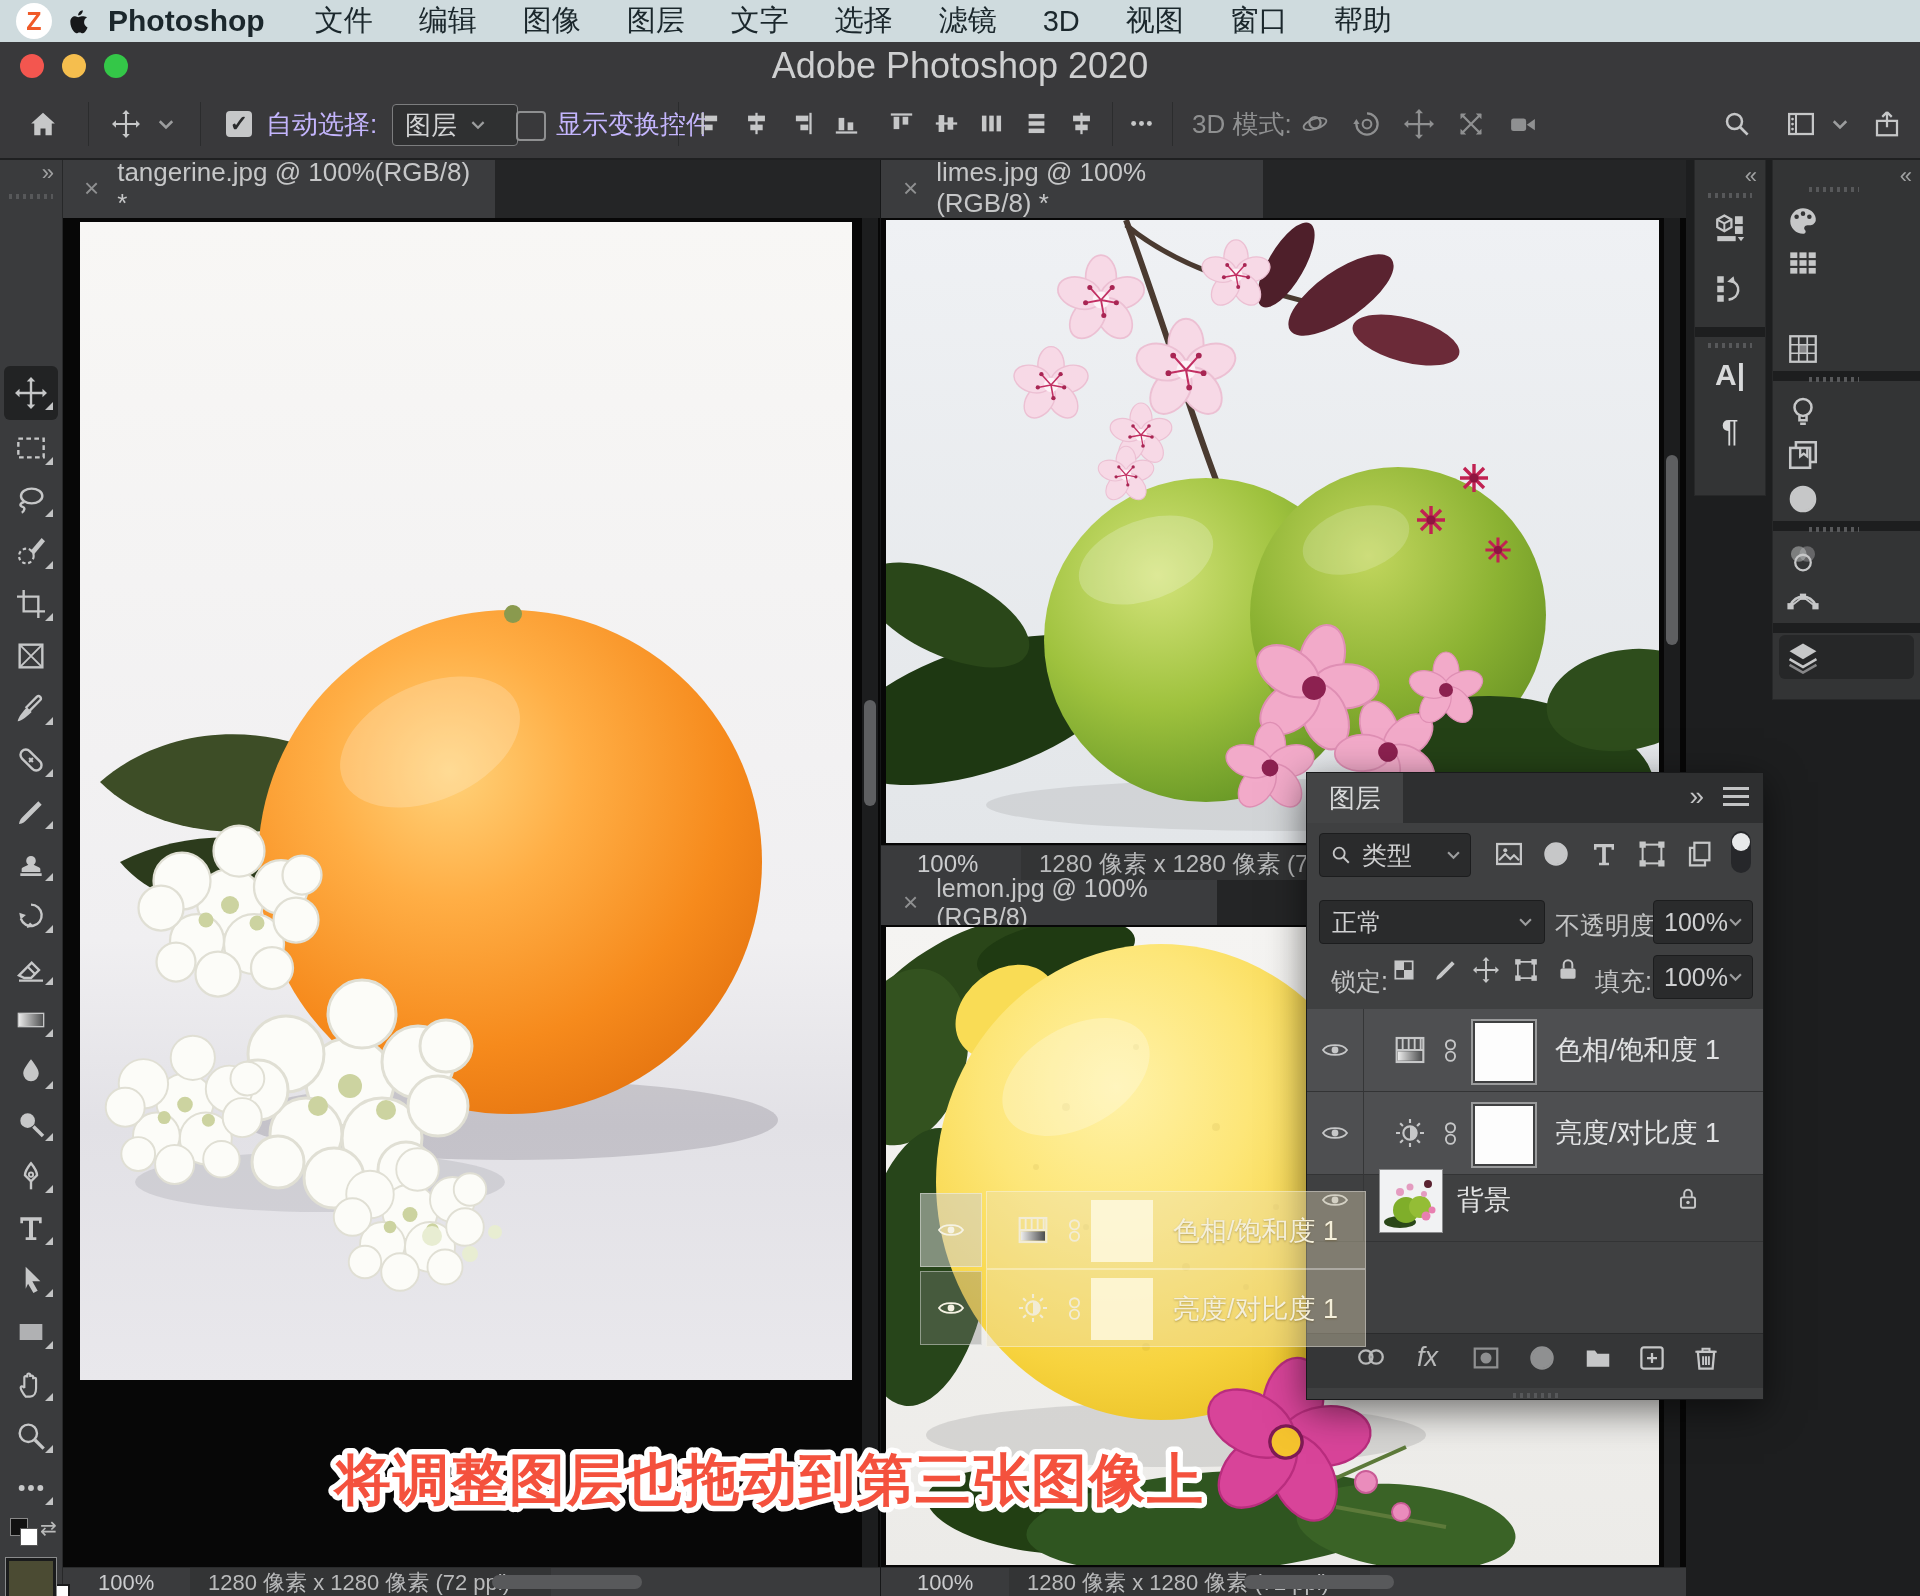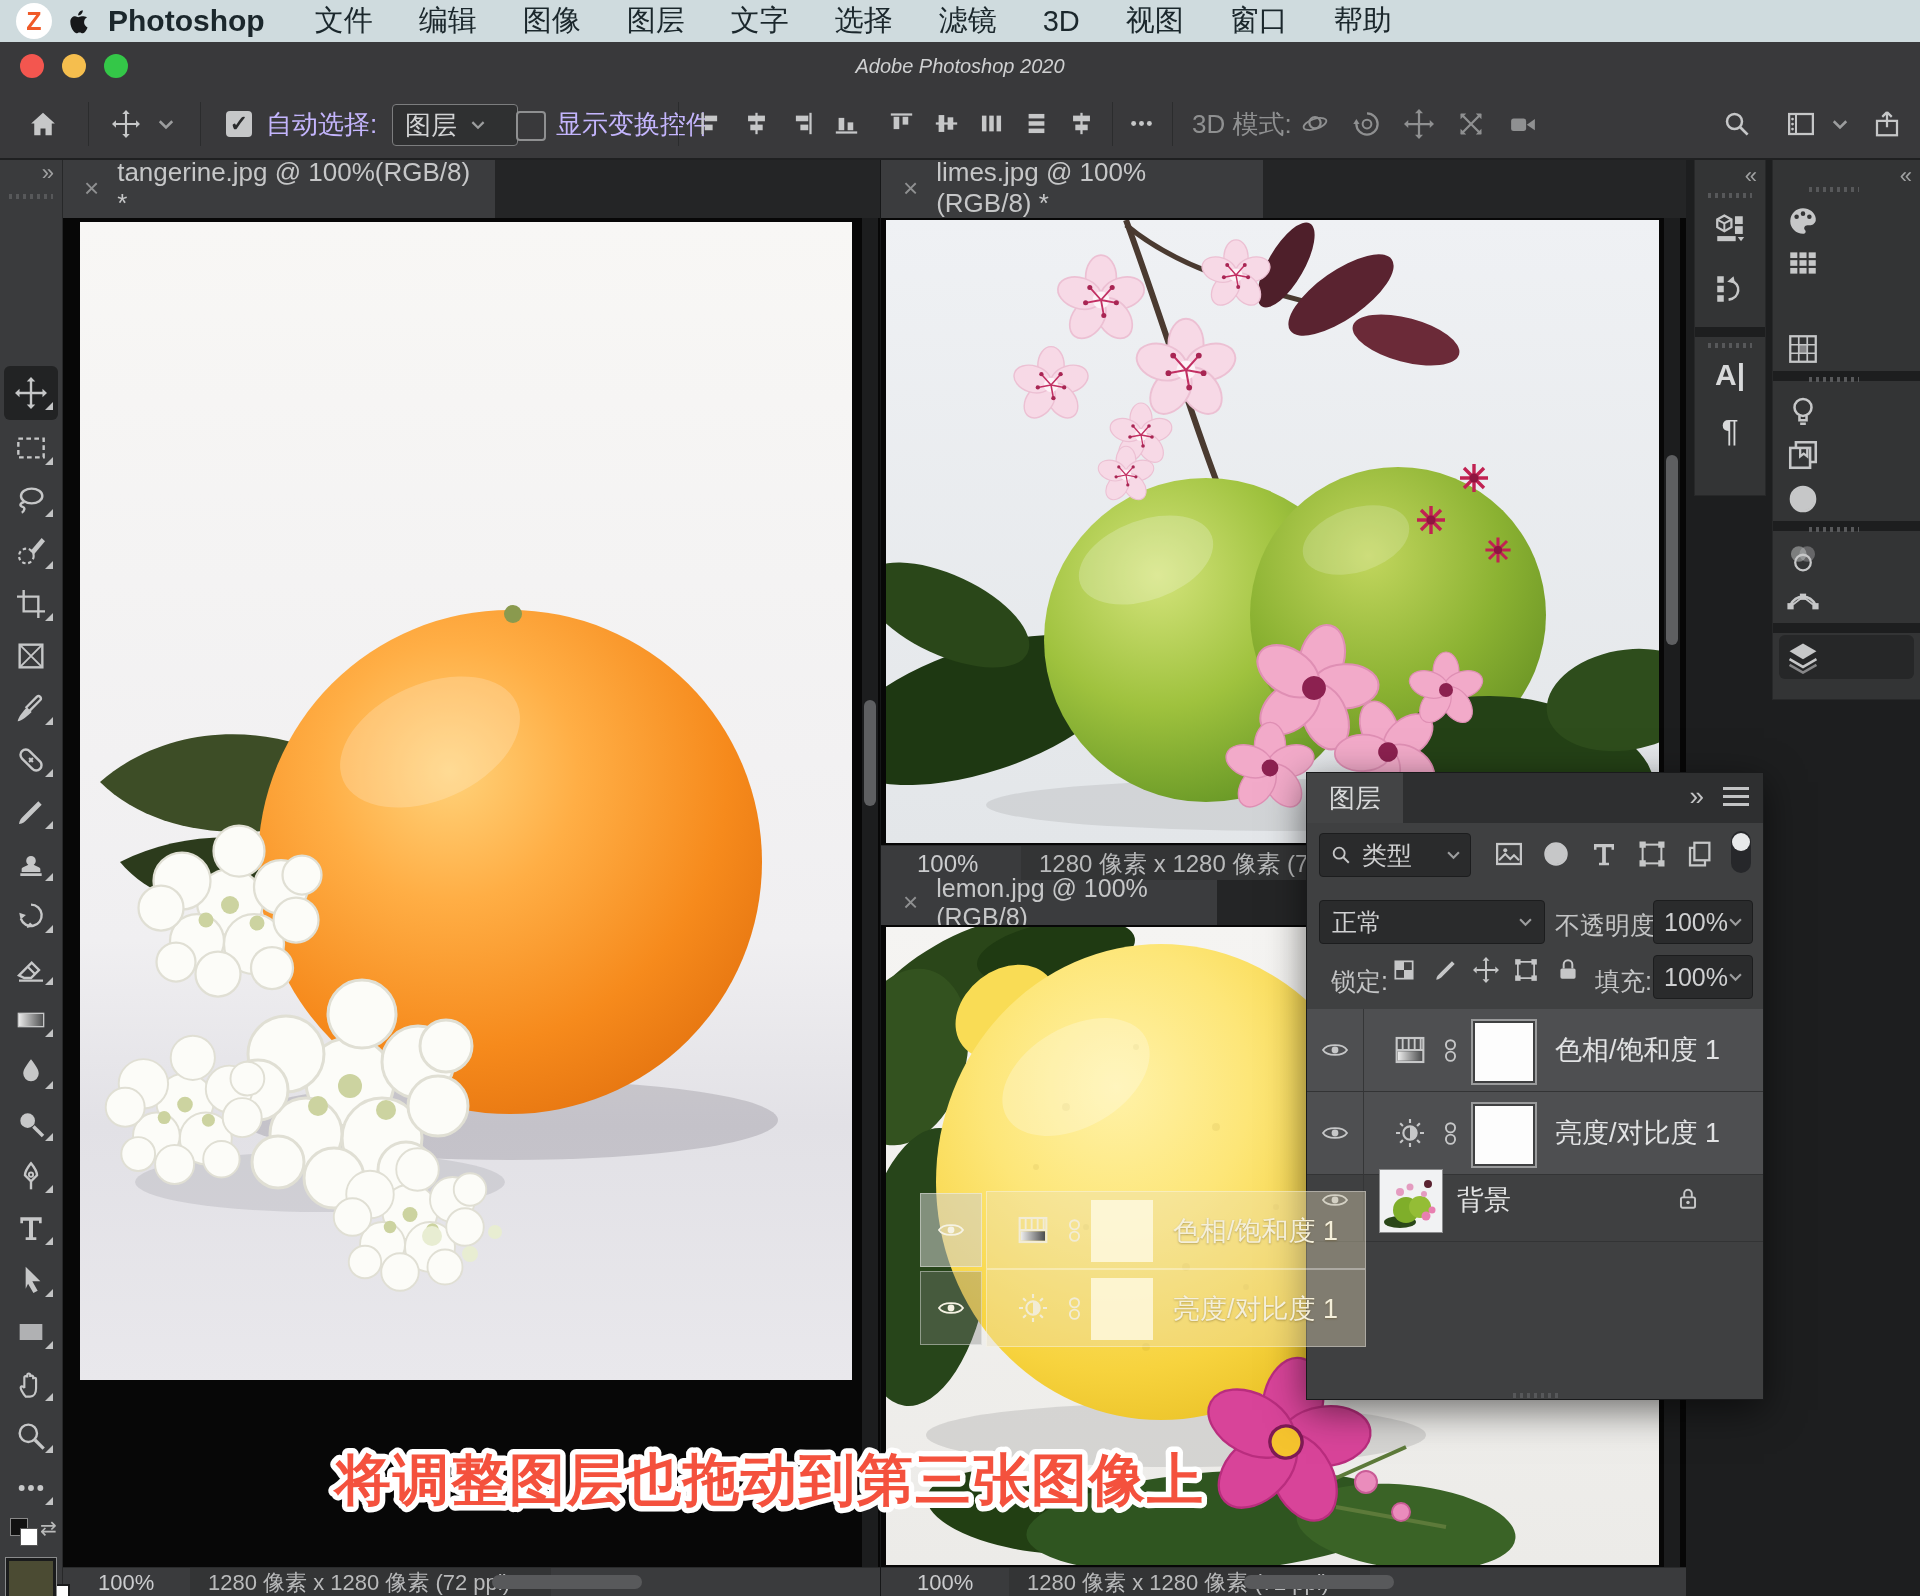--- a/index.html
+++ b/index.html
@@ -13,21 +13,21 @@
            color:#1b272c;font-size:29px;z-index:8;}
   #menubar .mi{margin-right:46px;white-space:nowrap;}
   #macz-badge{width:36px;height:36px;border-radius:50%;background:#fff;color:#f05a28;font-weight:bold;
               font-size:25px;display:flex;align-items:center;justify-content:center;margin:0 14px 0 16px;}
   #brand{font-weight:bold;margin:0 50px 0 16px;font-size:30px;}
   #watermark{left:95px;top:6px;font-size:98px;letter-spacing:6px;color:rgba(255,255,255,.8);
              text-shadow:0 0 8px rgba(125,138,143,.65);z-index:50;pointer-events:none;white-space:nowrap;}
   
   #titlebar{left:0;top:42px;width:1920px;height:48px;background:#39393b;border-bottom:1px solid #222324;z-index:7;}
   .light{width:24px;height:24px;border-radius:50%;top:12px;}
-  #titlebar .title{width:100%;text-align:center;line-height:48px;color:#cfd0d1;font-size:20px;font-style:italic;}
+  #titlebar .title{width:100%;text-align:center;line-height:48px;color:#cfd0d1;font-size:36px;}
   
   #optionsbar{left:0;top:90px;width:1920px;height:68px;background:#39393b;border-bottom:2px solid #1f2021;z-index:7;}
   .osep{top:12px;width:1px;height:44px;background:#2b2c2d;}
   .olabel{color:#c4b5fd;font-size:26px;line-height:68px;white-space:nowrap;}
   .checkbox{width:26px;height:26px;top:21px;border-radius:4px;}
   .checkbox.on{background:#c6c7c8;color:#2a2b2c;font-size:22px;font-weight:bold;text-align:center;line-height:26px;}
   .checkbox.off{border:2px solid #8f9091;background:transparent;}
   .oselect{top:14px;height:40px;background:#2f3031;border:1px solid #7c7d7e;border-radius:4px;
            color:#d2d3d4;font-size:26px;display:flex;align-items:center;padding:0 12px;gap:14px;}
   
@@ -1200,20 +1200,53 @@
           </g>
       </svg>
       <div class="lname" style="left:150px">背景</div>
       <div class="a" style="left:368px;top:27px">
           <svg class="ic" width="26" height="26">
             <use href="#s-lockO"></use>
           </svg>
         </div>
     </div>
 
+    <div id="lbottom">
+      <div class="bi" style="left:48px">
+          <svg class="ic" width="32" height="20" style="color:#b9baba">
+            <use href="#s-link2"></use>
+          </svg>
+        </div>
+      <div class="bi fxt" style="left:110px;top:8px">fx</div>
+      <div class="bi" style="left:164px;top:9px">
+          <svg class="ic" width="30" height="30" style="color:#8f9091">
+            <use href="#s-maskbtn"></use>
+          </svg>
+        </div>
+      <div class="bi" style="left:220px;top:9px">
+          <svg class="ic" width="30" height="30" style="color:#8f9091">
+            <use href="#s-half"></use>
+          </svg>
+        </div>
+      <div class="bi" style="left:276px;top:9px">
+          <svg class="ic" width="30" height="30" style="color:#c6c7c8">
+            <use href="#s-folder"></use>
+          </svg>
+        </div>
+      <div class="bi" style="left:330px;top:9px">
+          <svg class="ic" width="30" height="30">
+            <use href="#s-plus"></use>
+          </svg>
+        </div>
+      <div class="bi" style="left:384px;top:9px">
+          <svg class="ic" width="30" height="30">
+            <use href="#s-trash"></use>
+          </svg>
+        </div>
+    </div>
     <div class="a dots" style="left:206px;top:620px;width:46px"></div>
   </div>
 
   <div class="a gbox geye" style="left:920px;top:1193px;width:62px;height:74px">
     <svg class="ic" width="28" height="18" style="color:#f6f3e4">
         <use href="#s-eye"></use>
       </svg>
   </div>
   <div class="a gbox gmain" style="left:986px;top:1191px;width:380px;height:78px">
     <div class="a" style="left:30px;top:22px;color:#f2ecd5">

